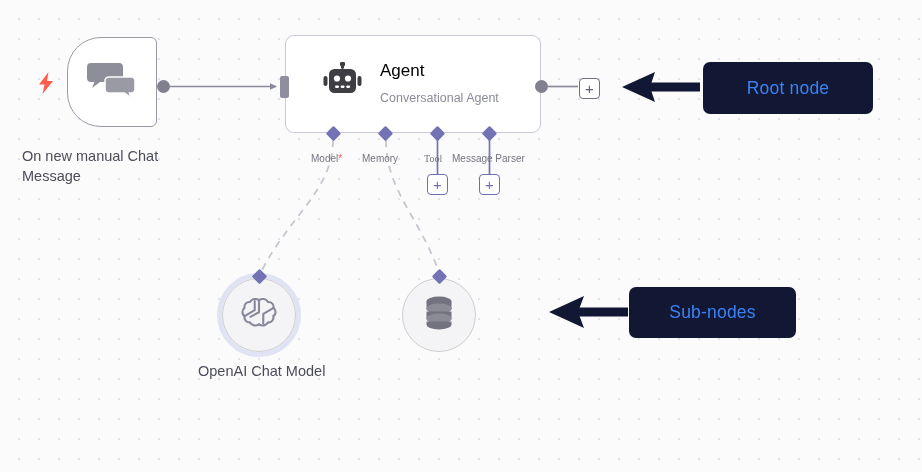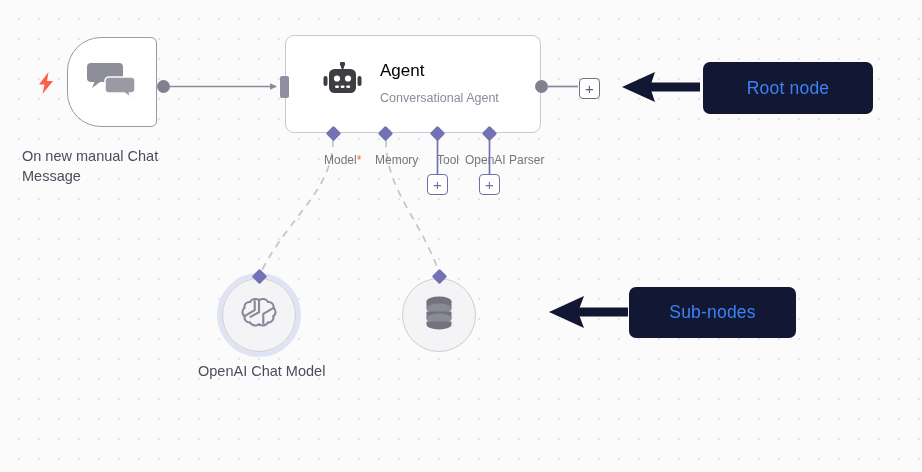--- a/index.html
+++ b/index.html
@@ -127,25 +127,24 @@
     width: 11px;
     height: 11px;
     background: #7272b4;
     transform: rotate(45deg);
     border-radius: 1.5px;
   }
 
   
   .port-label {
     position: absolute;
-    font-size: 12px;
+    font-size: 10px;
     color: #75757f;
     white-space: nowrap;
     top: 153px;
-    margin-left: 13px;
   }
   .req-star { color: #ff5e4d; }
 
   
   .subnode {
     position: absolute;
     width: 74px;
     height: 74px;
     border-radius: 50%;
     background: #f4f4f7;
@@ -261,22 +260,22 @@
 
   <div class="diamond" style="left:328px; top:128px;"></div>
   <div class="diamond" style="left:380px; top:128px;"></div>
   <div class="diamond" style="left:432px; top:128px;"></div>
   <div class="diamond" style="left:484px; top:128px;"></div>
 
   <div class="port-label" style="left:311px;">
     <span>Model</span><span class="req-star">*</span>
   </div>
   <div class="port-label" style="left:362px;text-align:right;">Memory</div>
-  <div class="port-label" style="left:424px;">Tool</div>
-  <div class="port-label" style="left:452px;">OpenAI Parser</div>
+  <div class="port-label" style="left:424px;font-family:Liberation Serif, serif;">Tool</div>
+  <div class="port-label" style="left:452px;">Message Parser</div>
 
   <div class="plus-btn plus-gray" id="plus-root">+</div>
   <div class="plus-btn plus-purple" id="plus-tool">+</div>
   <div class="plus-btn plus-purple" id="plus-parser">+</div>
 
   <div class="halo" style="left:217px; top:273px;"></div>
   <div class="subnode" style="left:222px; top:278px;">
     <span>
       <svg width="38" height="38" viewBox="0 0 40 40" xmlns="http://www.w3.org/2000/svg">
         <g fill="none" stroke="#87879a" stroke-width="2.2" stroke-linejoin="round" stroke-linecap="round">

